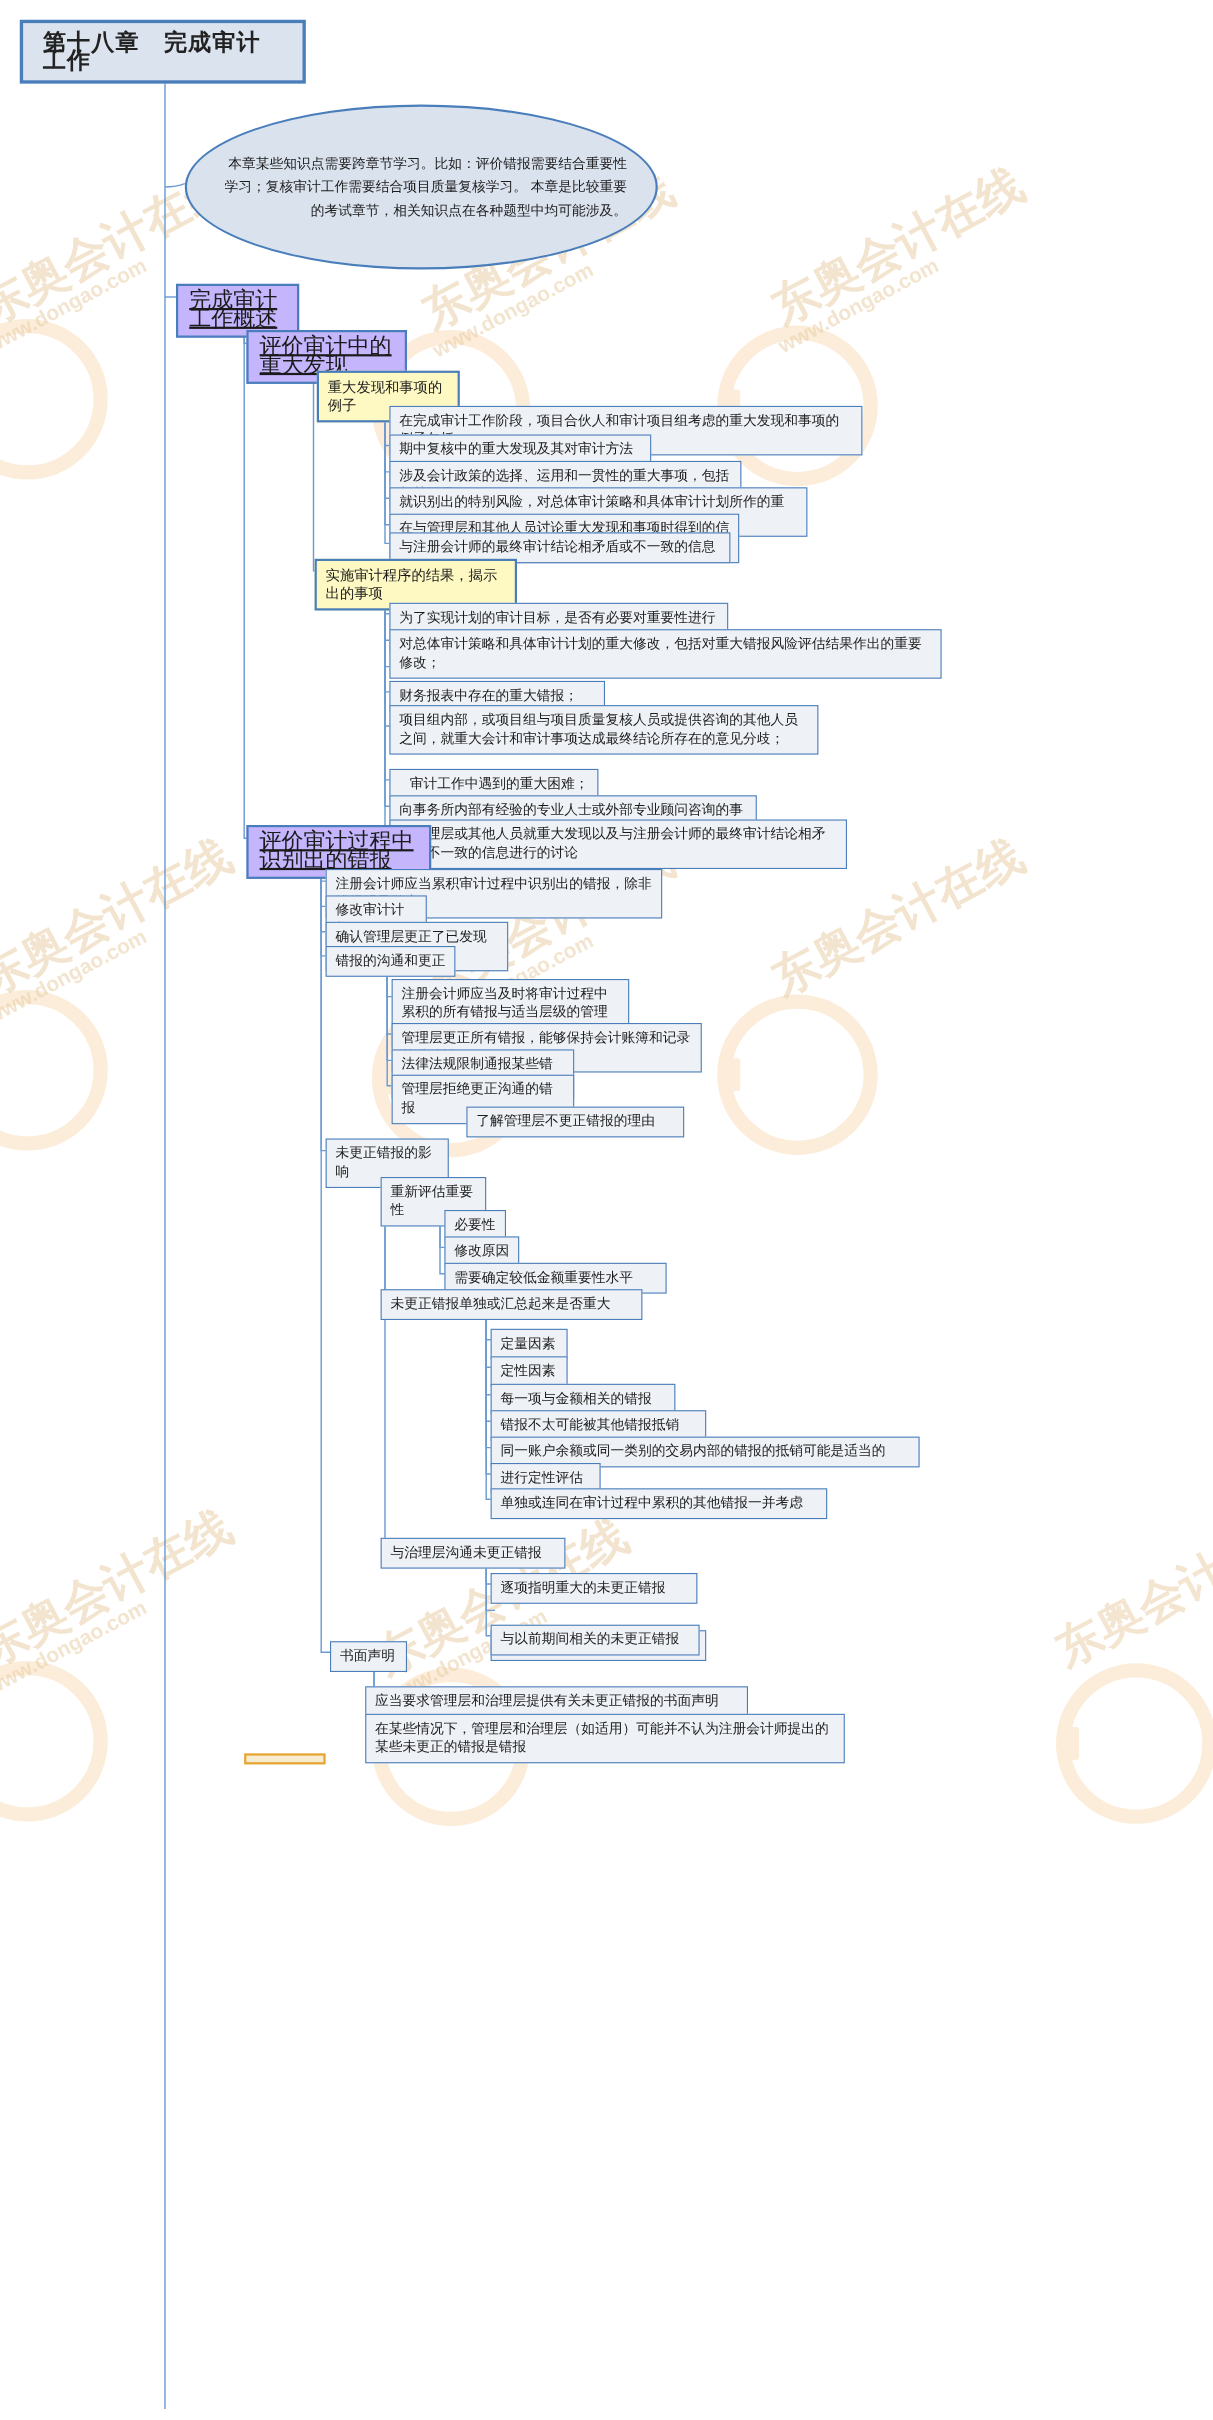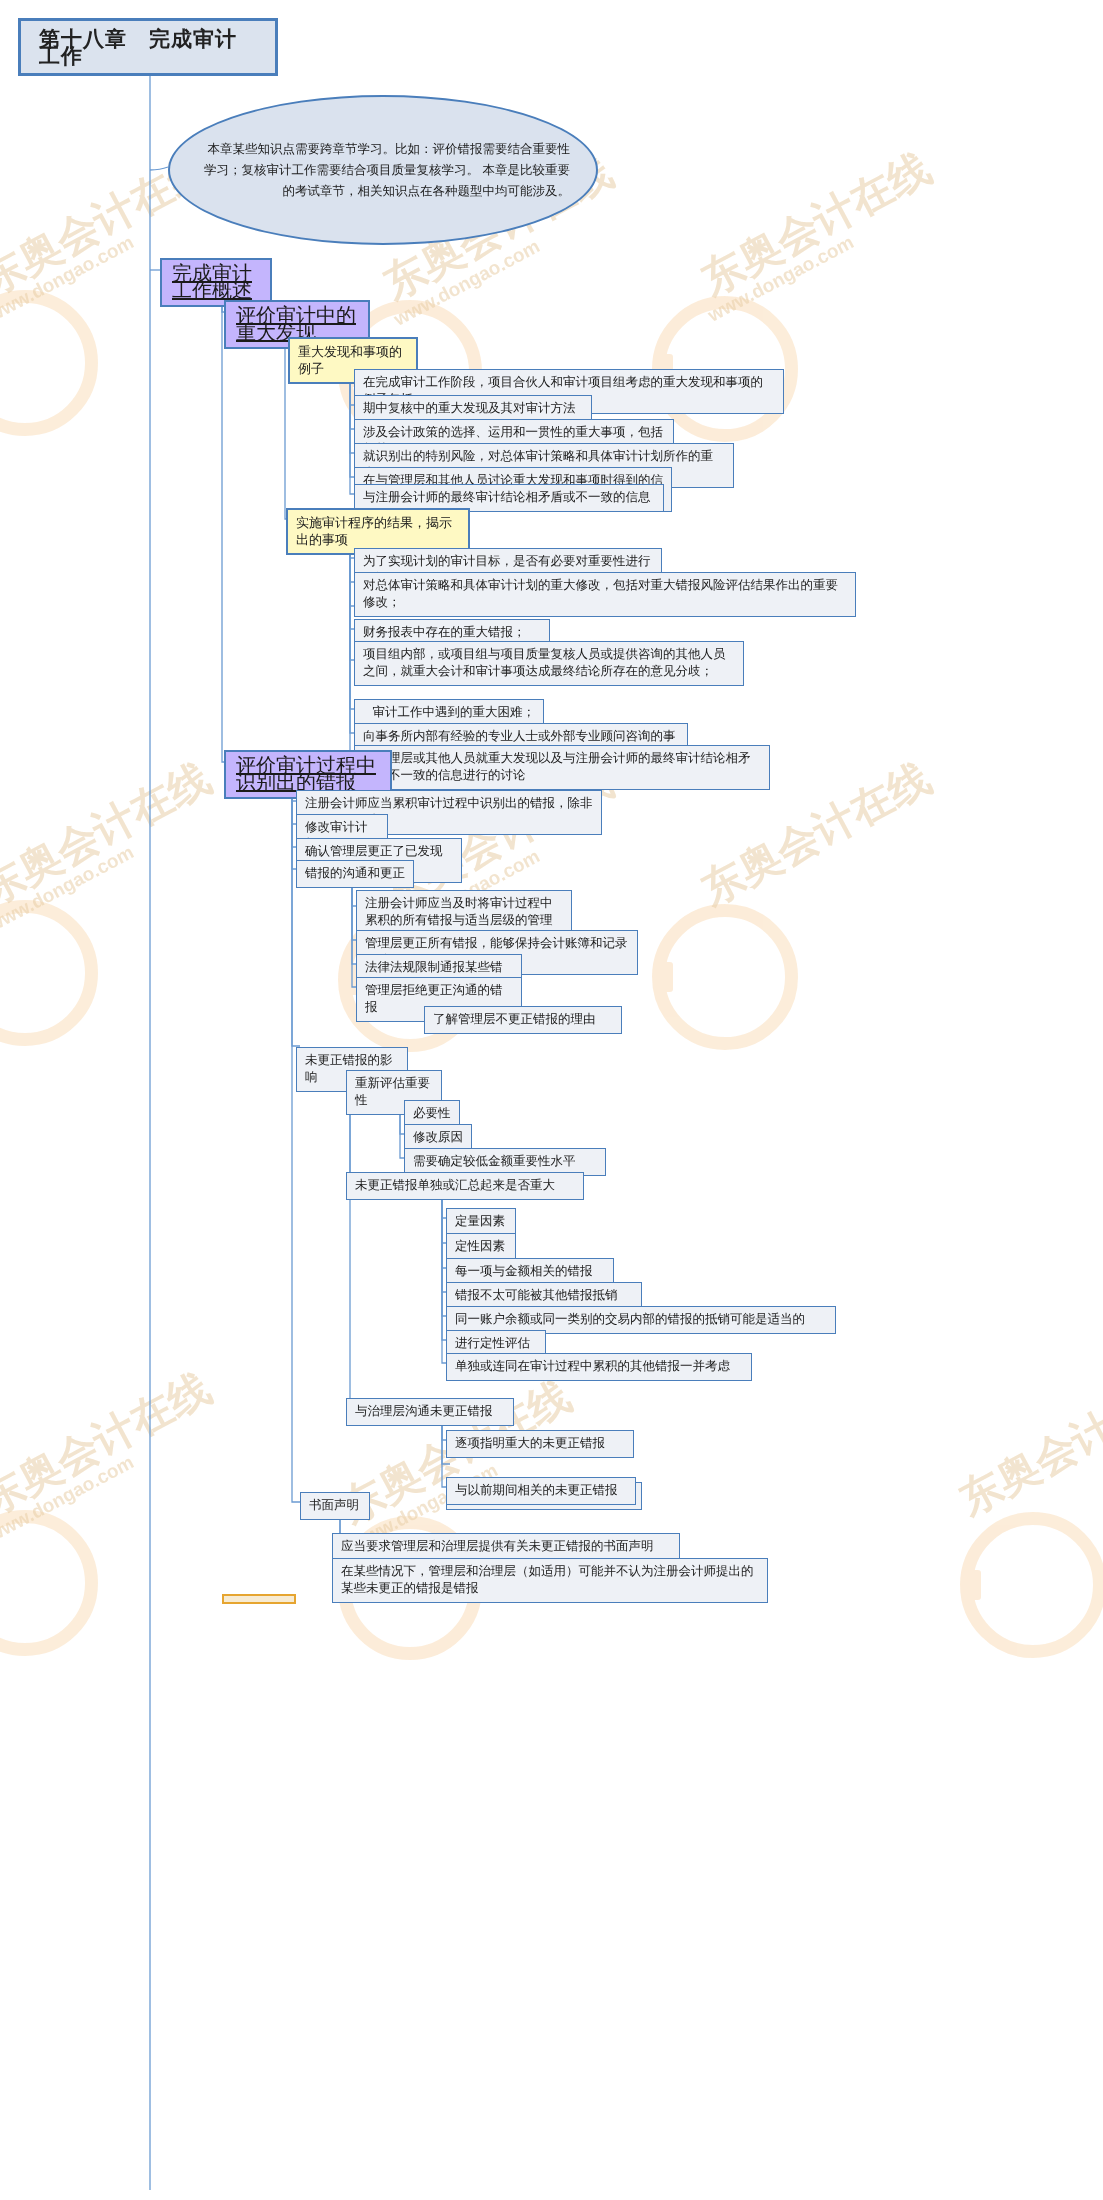--- a/index.html
+++ b/index.html
@@ -208,21 +208,21 @@
   <div class="node thin" style="left:296px;top:814px;width:92px;">修改审计计划</div>
   <div class="node thin" style="left:296px;top:838px;width:166px;">确认管理层更正了已发现的错报</div>
   <div class="node thin" style="left:296px;top:860px;width:118px;">错报的沟通和更正</div>
 
   <div class="node thin" style="left:356px;top:890px;width:216px;">注册会计师应当及时将审计过程中累积的所有错报与适当层级的管理层进行沟通</div>
   <div class="node thin" style="left:356px;top:930px;width:282px;">管理层更正所有错报，能够保持会计账簿和记录的准确性</div>
   <div class="node thin" style="left:356px;top:954px;width:166px;">法律法规限制通报某些错报</div>
   <div class="node thin" style="left:356px;top:977px;width:166px;">管理层拒绝更正沟通的错报</div>
   <div class="node thin" style="left:424px;top:1006px;width:198px;">了解管理层不更正错报的理由</div>
 
-  <div class="node thin" style="left:296px;top:1035px;width:112px;margin-top:12px;">未更正错报的影响</div>
+  <div class="node thin" style="left:296px;top:1035px;width:112px;">未更正错报的影响</div>
 
   <div class="node thin" style="left:346px;top:1070px;width:96px;">重新评估重要性</div>
   <div class="node thin" style="left:404px;top:1100px;width:56px;">必要性</div>
   <div class="node thin" style="left:404px;top:1124px;width:68px;">修改原因</div>
   <div class="node thin" style="left:404px;top:1148px;width:202px;font-family:Liberation Serif, serif;">需要确定较低金额重要性水平</div>
 
   <div class="node thin" style="left:346px;top:1172px;width:238px;">未更正错报单独或汇总起来是否重大</div>
   <div class="node thin" style="left:446px;top:1208px;width:70px;">定量因素</div>
   <div class="node thin" style="left:446px;top:1233px;width:70px;">定性因素</div>
   <div class="node thin" style="left:446px;top:1258px;width:168px;">每一项与金额相关的错报</div>

